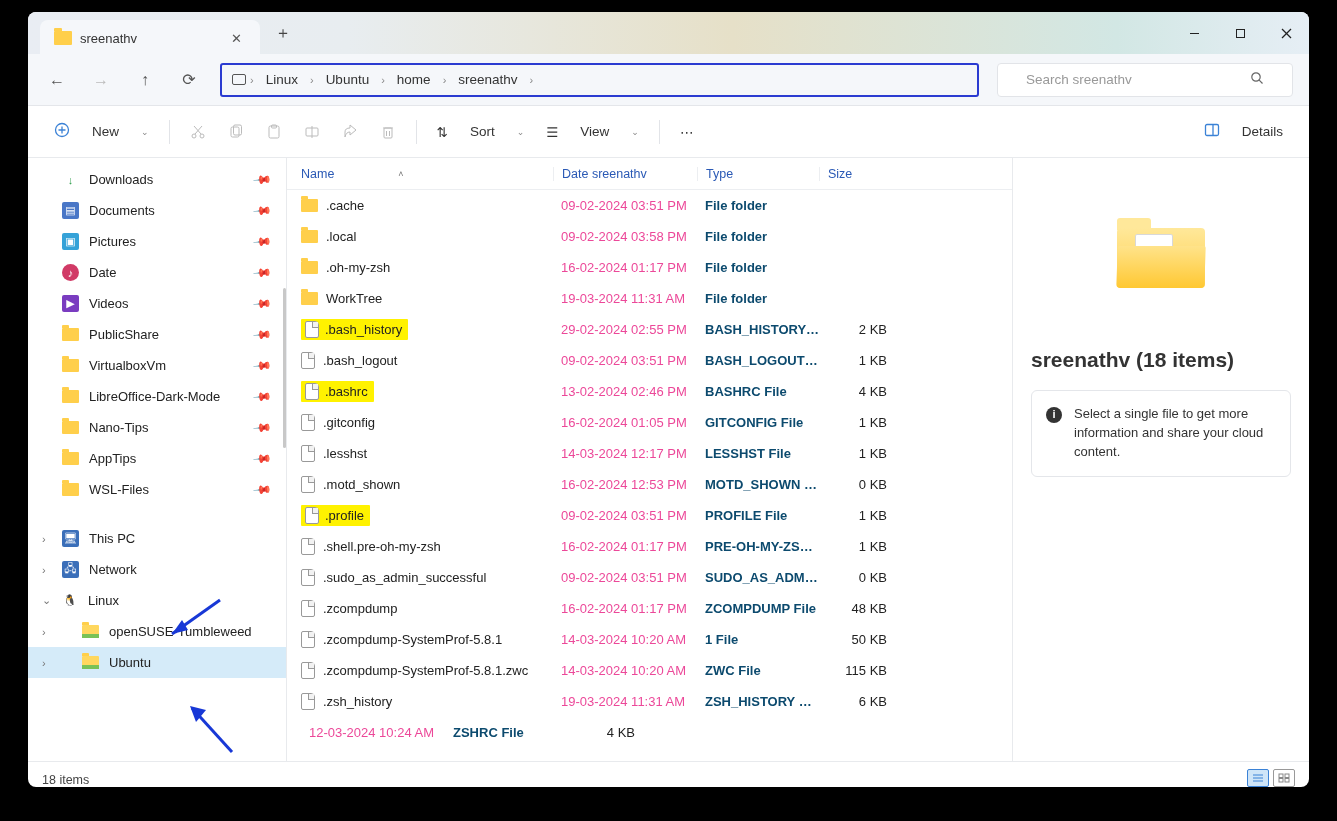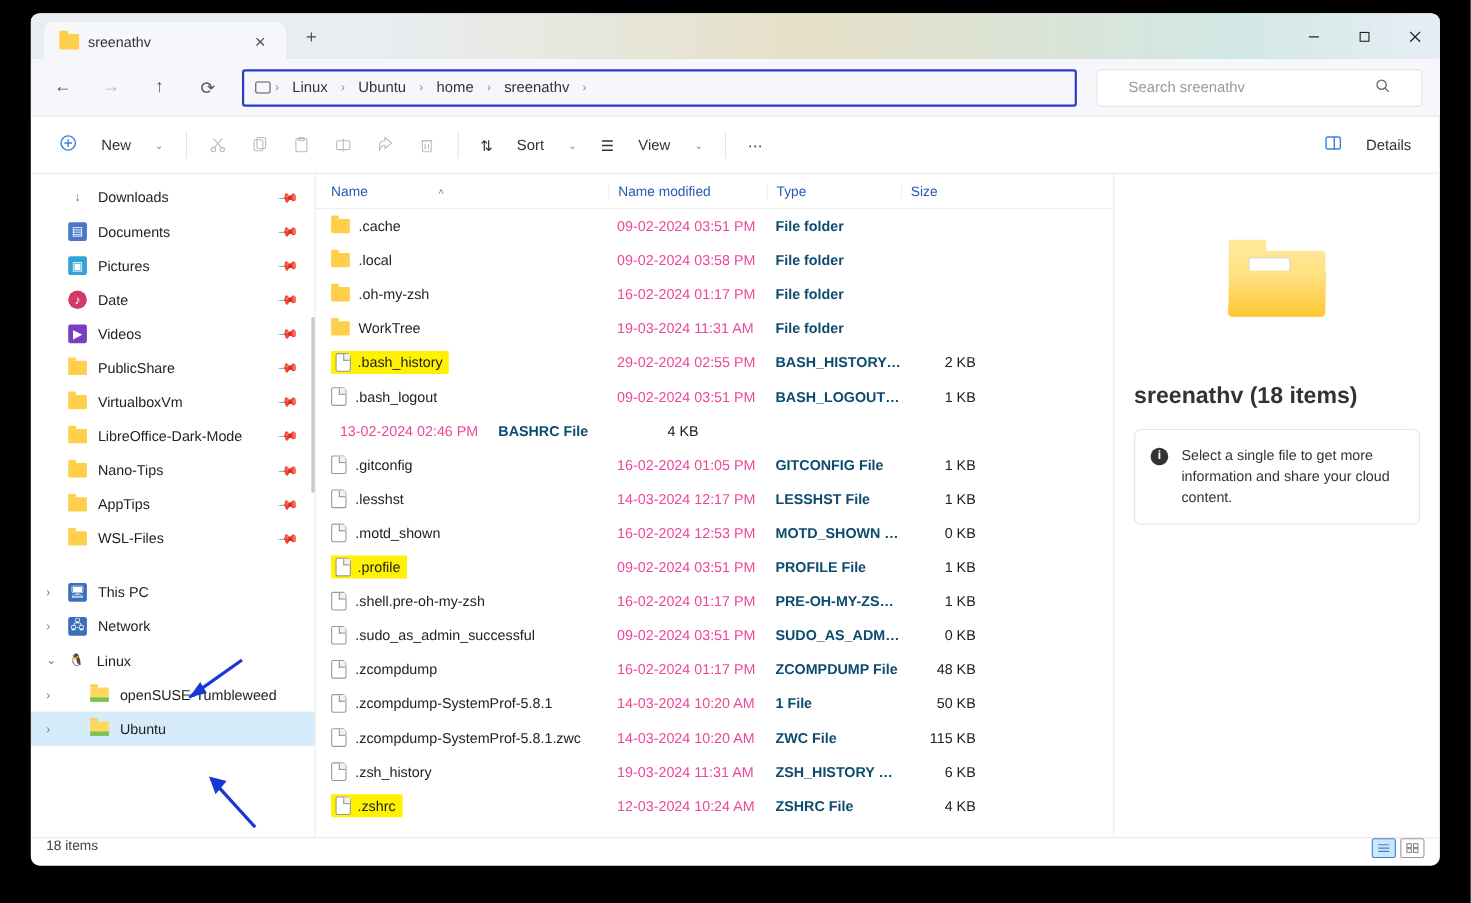--- a/index.html
+++ b/index.html
@@ -114,21 +114,21 @@
 .big-folder { width:88px; height:60px; margin:50px auto 30px auto; position:relative;}
 .big-folder .back{position:absolute;inset:0;background:linear-gradient(#ffe89a,#ffcf4b);border-radius:4px;}
 .big-folder .tab-top{position:absolute;top:-10px;left:0;width:34px;height:12px;background:#ffe89a;border-radius:3px 3px 0 0;}
 .big-folder .sheet{position:absolute;top:6px;left:18px;width:38px;height:30px;background:#fff;border:1px solid #d8d8d8;border-radius:2px;}
 .big-folder .front{position:absolute;left:0;right:0;bottom:0;height:42px;background:linear-gradient(#ffe38a,#ffc832);border-radius:2px 2px 4px 4px; transform:skewX(-2deg);}
 .dp-title{font-weight:600;font-size:21px;margin:60px 0 18px 0;}
 .dp-box{border:1px solid #e4e6ea;border-radius:6px;padding:14px 14px 14px 42px;position:relative;font-size:13px;color:#333;line-height:1.45;}
 .dp-box .info-i{position:absolute;left:14px;top:16px;width:16px;height:16px;border-radius:50%;background:#333;color:#fff;font-size:11px;display:flex;align-items:center;justify-content:center;font-weight:bold;}
 
 
-.statusbar{height:26px;border-top:1px solid #e8eaed;display:flex;align-items:flex-start;padding:0 14px;font-size:12.5px;color:#444;}
+.statusbar{height:26px;border-top:1px solid #e8eaed;display:flex;align-items:flex-end;padding:0 14px;font-size:12.5px;color:#444;}
 .statusbar .right{margin-left:auto;display:flex;gap:4px;}
 .view-toggle{width:22px;height:18px;border:1.2px solid #3b82d6;display:flex;align-items:center;justify-content:center;border-radius:2px;}
 .view-toggle.active{background:#cfe5f8;}
 .view-toggle:not(.active){border-color:#999;}
 
 
 .arrow{position:absolute; pointer-events:none;}
 .arrow-line{stroke:#1838d6;stroke-width:3;fill:none;}
 .arrow-head{fill:#1838d6;}
 
@@ -369,21 +369,21 @@
         </div>
       <div class="sb-scroll-edge"></div>
     </div>
 
     <div class="file-list">
       <div class="columns">
         <div class="col-name">
             <span>Name</span>
             <span class="sort-ind">˄</span>
           </div>
-        <div class="col-date">Name modified</div>
+        <div class="col-date">Date sreenathv</div>
         <div class="col-type">Type</div>
         <div class="col-size">Size</div>
       </div>
       <div class="rows" id="rows">
           <div class="row">
             <div class="cname">
               <span class="folder-icon"></span>
               <span>.cache</span>
             </div>
             <div class="cdate">09-02-2024 03:51 PM</div>
@@ -431,20 +431,26 @@
           <div class="row">
             <div class="cname">
               <span class="file-icon"></span>
               <span>.bash_logout</span>
             </div>
             <div class="cdate">09-02-2024 03:51 PM</div>
             <div class="ctype">BASH_LOGOUT File</div>
             <div class="csize">1 KB</div>
           </div>
           <div class="row hl">
+            <div class="cname">
+              <span class="hlbox">
+                <span class="file-icon"></span>
+                <span>.bashrc</span>
+              </span>
+            </div>
             <div class="cdate">13-02-2024 02:46 PM</div>
             <div class="ctype">BASHRC File</div>
             <div class="csize">4 KB</div>
           </div>
           <div class="row">
             <div class="cname">
               <span class="file-icon"></span>
               <span>.gitconfig</span>
             </div>
             <div class="cdate">16-02-2024 01:05 PM</div>
@@ -528,26 +534,20 @@
           <div class="row">
             <div class="cname">
               <span class="file-icon"></span>
               <span>.zsh_history</span>
             </div>
             <div class="cdate">19-03-2024 11:31 AM</div>
             <div class="ctype">ZSH_HISTORY File</div>
             <div class="csize">6 KB</div>
           </div>
           <div class="row hl">
-            <div class="cname">
-              <span class="hlbox">
-                <span class="file-icon"></span>
-                <span>.zshrc</span>
-              </span>
-            </div>
             <div class="cdate">12-03-2024 10:24 AM</div>
             <div class="ctype">ZSHRC File</div>
             <div class="csize">4 KB</div>
           </div>
         </div>
     </div>
 
     <div class="details-pane">
       <div class="big-folder">
         <div class="tab-top"></div>

